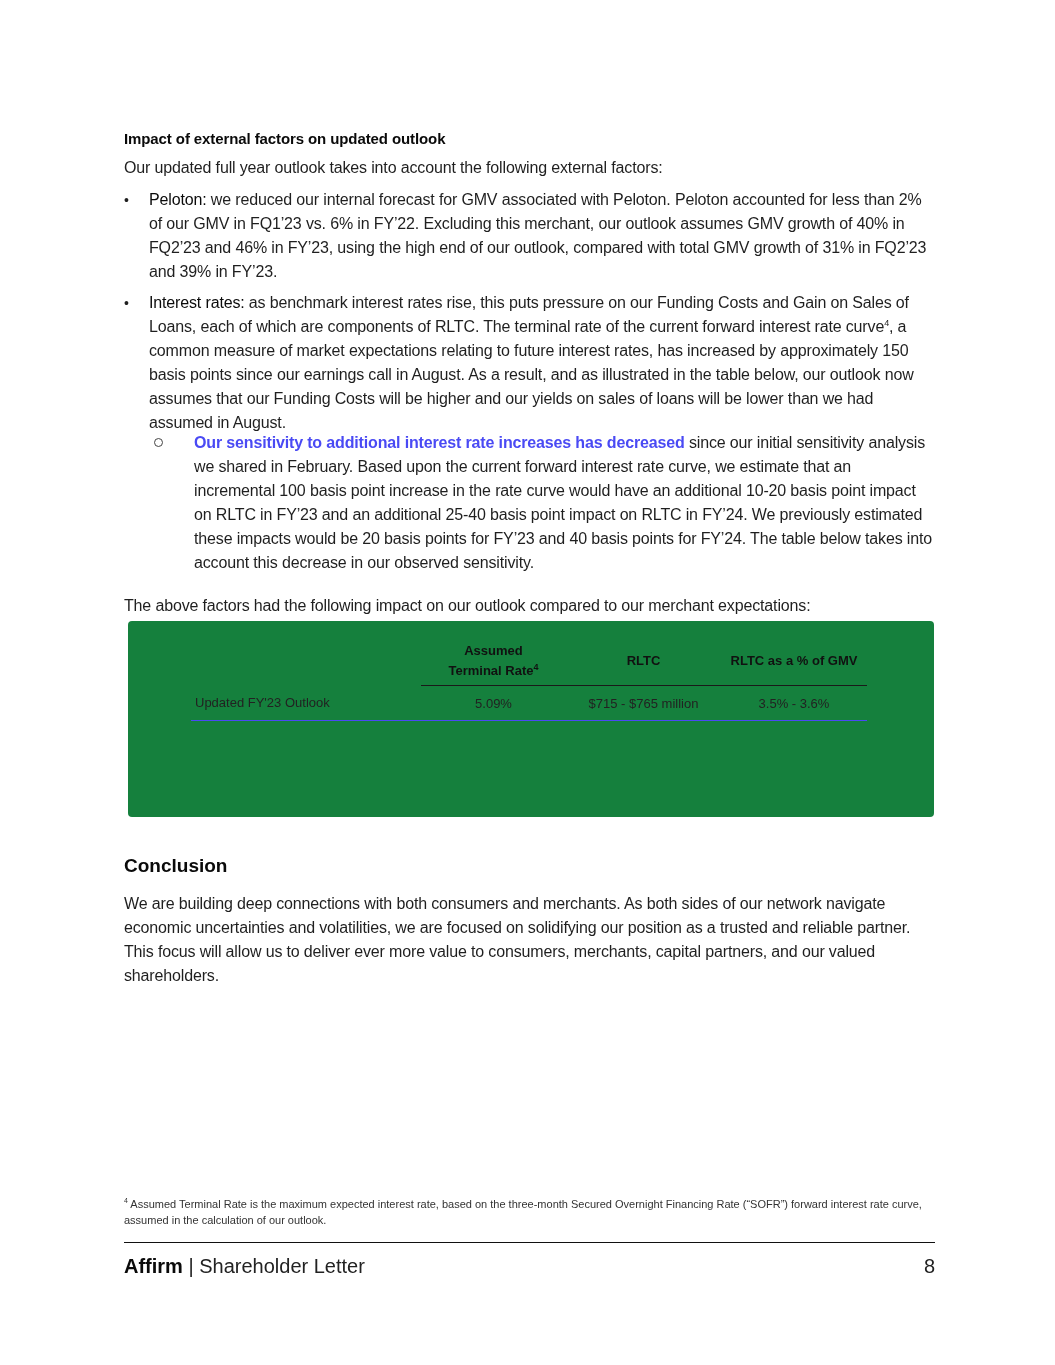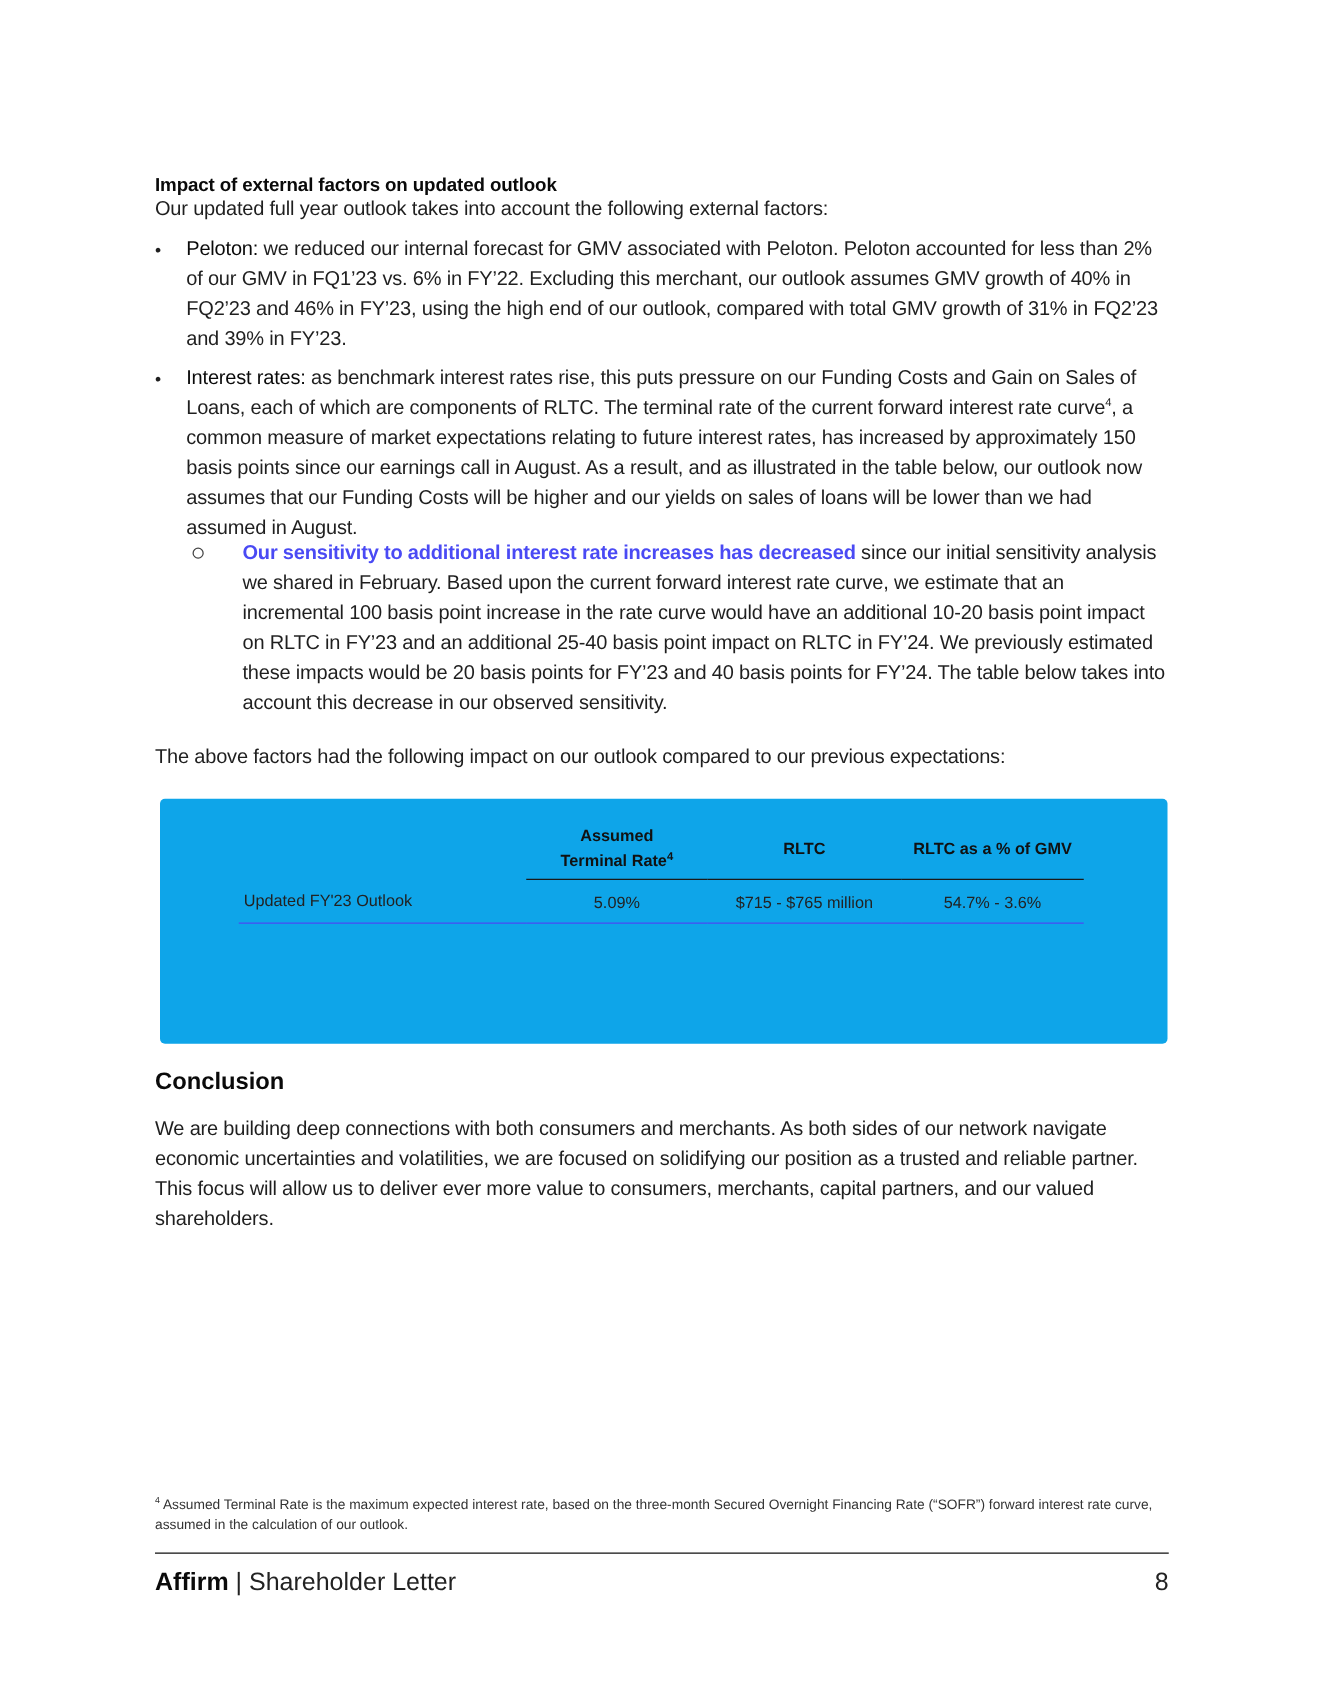--- a/index.html
+++ b/index.html
@@ -2,21 +2,21 @@
 <html><head>
   <meta charset="utf-8">
   <style>
     html, body { margin: 0; padding: 0; background: #ffffff; }
     body {
       width: 1055px; height: 1365px; position: relative; overflow: hidden;
       font-family: "Liberation Sans", sans-serif; color: #1a1a1a;
     }
     .page { position: absolute; left: 124px; top: 0; width: 811px; }
     .subhead {
-      position: absolute; top: 140px; left: 0;
+      position: absolute; top: 130px; left: 0;
       font-size: 15px; font-weight: bold; letter-spacing: -0.1px; color: #0a0a0a;
     }
     .para {
       font-size: 16px; line-height: 24px; color: #1f1f1f; letter-spacing: -0.15px;
     }
     .intro { position: absolute; top: 156px; left: 0; width: 811px; }
     .bullet { position: absolute; left: 0; width: 811px; }
     .bullet .dot {
       position: absolute; left: 0; top: 0; width: 10px; font-size: 14px; line-height: 24px;
     }
@@ -28,22 +28,22 @@
       position: absolute; left: 0; top: 7px; width: 7px; height: 7px;
       border: 1px solid #444; border-radius: 50%;
     }
     .sub .body { margin-left: 40px; width: 741px; }
     .hl { color: #4a4af4; font-weight: bold; }
     strong { font-weight: normal; color: #0a0a0a; }
     sup { font-size: 9px; line-height: 0; vertical-align: super; }
     .after { position: absolute; top: 594px; left: 0; width: 811px; }
 
     .tablebox {
-      position: absolute; left: 128px; top: 639px; width: 806px; height: 196px;
-      background: #0ea5e9; border-radius: 4px;
+      position: absolute; left: 128px; top: 621px; width: 806px; height: 196px;
+      background: #15803d; border-radius: 4px;
     }
     table {
       position: absolute; left: 63px; top: 20px; width: 676px;
       border-collapse: collapse; font-size: 13px; color: #222;
     }
     th { font-weight: bold; font-size: 13px; color: #111; text-align: center; padding: 0 0 4px 0; line-height: 20px; }
     th.hdr-line { border-bottom: 1.5px solid #1a1a1a; }
     th.blank { width: 230px; }
     td { text-align: center; height: 34px; padding: 0; }
     td.label { text-align: left; padding-left: 4px; }
@@ -91,21 +91,21 @@
     </div>
   </div>
 
   <div class="para sub">
     <span class="circle"></span>
     <div class="body">
       <span class="hl">Our sensitivity to additional interest rate increases has decreased</span><span> since our initial sensitivity analysis we shared in February. Based upon the current forward interest rate curve, we estimate that an incremental 100 basis point increase in the rate curve would have an additional 10-20 basis point impact on RLTC in FY’23 and an additional 25-40 basis point impact on RLTC in FY’24. We previously estimated these impacts would be 20 basis points for FY’23 and 40 basis points for FY’24. The table below takes into account this decrease in our observed sensitivity.</span>
     </div>
   </div>
 
-  <div class="para after">The above factors had the following impact on our outlook compared to our previous expectations:</div>
+  <div class="para after">The above factors had the following impact on our outlook compared to our merchant expectations:</div>
 </div>
 
 <div class="tablebox">
   <table>
     <colgroup>
         <col class="c1">
         <col class="c2">
         <col class="c3">
         <col class="c4">
       </colgroup>
@@ -118,21 +118,21 @@
         </th>
         <th class="hdr-line">RLTC</th>
         <th class="hdr-line">RLTC as a % of GMV</th>
       </tr>
     </thead>
     <tbody>
       <tr class="sep">
         <td class="label">Updated FY'23 Outlook</td>
         <td>5.09%</td>
         <td>$715 - $765 million</td>
-        <td>54.7% - 3.6%</td>
+        <td>3.5% - 3.6%</td>
       </tr>
     </tbody>
   </table>
 </div>
 
 <div class="concl-title">Conclusion</div>
 <div class="para concl-body">We are building deep connections with both consumers and merchants. As both sides of our network navigate economic uncertainties and volatilities, we are focused on solidifying our position as a trusted and reliable partner. This focus will allow us to deliver ever more value to consumers, merchants, capital partners, and our valued shareholders.</div>
 
 <div class="footnote">
   <sup>4</sup><span class="fn-text"> Assumed Terminal Rate is the maximum expected interest rate, based on the three-month Secured Overnight Financing Rate (“SOFR”) forward interest rate curve, assumed in the calculation of our outlook.</span>

